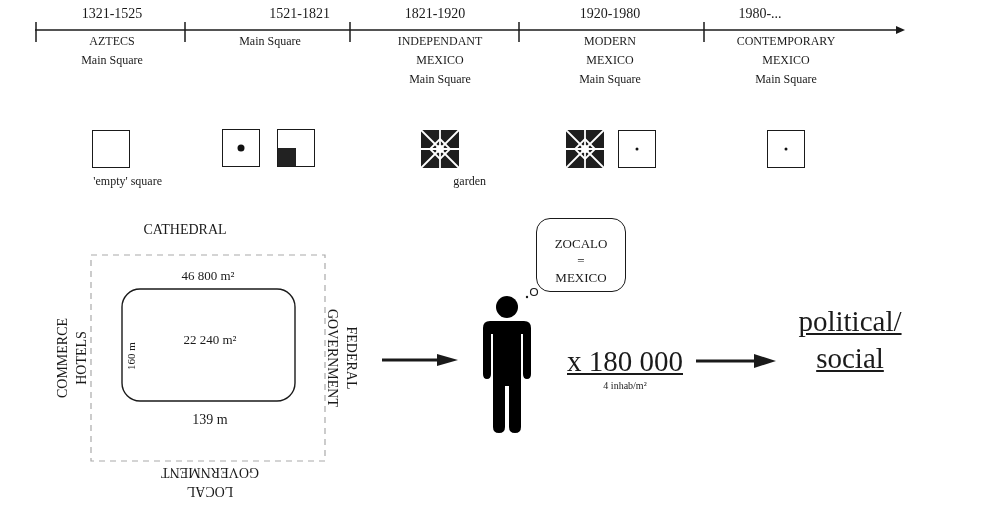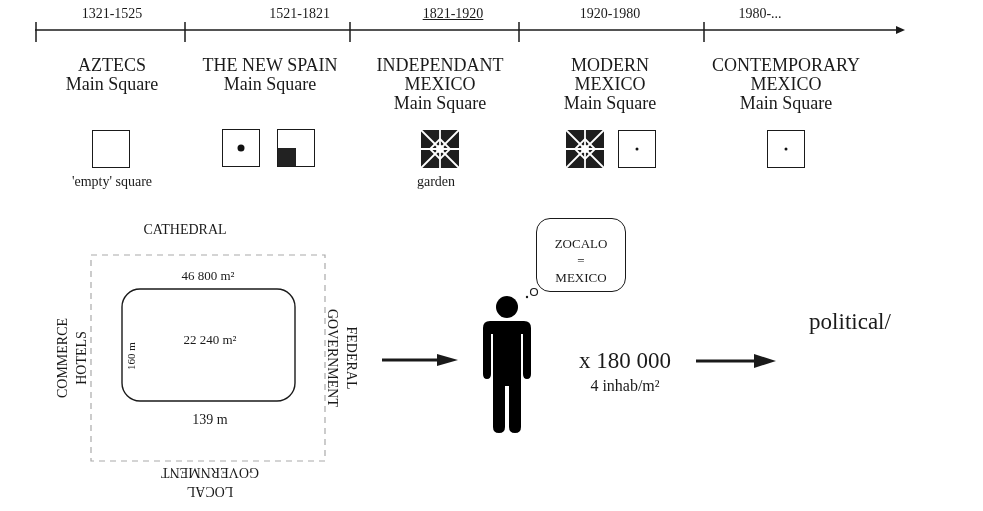--- a/index.html
+++ b/index.html
@@ -1,55 +1,54 @@
 <!DOCTYPE html>
 <html><head>
 <meta charset="utf-8">
 <style>
   html, body { margin:0; padding:0; background:#ffffff; }
   body { width:983px; height:511px; position:relative; overflow:hidden;
          font-family:"Liberation Serif","DejaVu Serif",serif; color:#1a1a1a; }
   .abs { position:absolute; }
   .txt { text-align:center; white-space:nowrap; line-height:19px; font-size:14px; }
   .date { font-size:14px; top:6px; width:120px; text-align:center; }
-  .era { top:56px; width:170px; font-size:18px; line-height:19px;font-family:Liberation Serif, serif; }
-  .cap { font-size:14px; width:100px; text-align:center; }
+  .era { top:32px; width:170px; font-size:12px; line-height:19px;font-family:Liberation Serif, serif; }
+  .cap { font-size:12px; width:100px; text-align:right; }
   .sq { position:absolute; width:38px; height:38px; box-sizing:border-box; border:1.8px solid #1a1a1a; background:#fff; }
   .dot { position:absolute; left:50%; top:50%; border-radius:50%; background:#111; transform:translate(-50%,-50%); }
   svg { position:absolute; overflow:visible; }
   .side { font-size:14px; line-height:19px; text-align:center; white-space:nowrap; }
-  .big { font-size:23px; }
+  .big { font-size:29px;text-decoration:underline; }
   .label-md { font-size:13px; }
 </style>
 </head>
 <body>
 
 <div>
   <svg width="983" height="50" style="left:0;top:0;">
     <line x1="35" y1="30" x2="896" y2="30" stroke="#1a1a1a" stroke-width="1.5"></line>
     <polygon points="896,26 905,30 896,34" fill="#1a1a1a"></polygon>
     <line x1="36" y1="22" x2="36" y2="42" stroke="#1a1a1a" stroke-width="1.5"></line>
     <line x1="185" y1="22" x2="185" y2="42" stroke="#1a1a1a" stroke-width="1.5"></line>
     <line x1="350" y1="22" x2="350" y2="42" stroke="#1a1a1a" stroke-width="1.5"></line>
     <line x1="519" y1="22" x2="519" y2="42" stroke="#1a1a1a" stroke-width="1.5"></line>
     <line x1="704" y1="22" x2="704" y2="42" stroke="#1a1a1a" stroke-width="1.5"></line>
   </svg>
 
   <div class="abs date" style="left:52px;">1321-1525</div>
   <div class="abs date" style="left:210px;text-align:right;">1521-1821</div>
-  <div class="abs date" style="left:393px;text-decoration:underline;">1821-1920</div>
+  <div class="abs date" style="left:375px;">1821-1920</div>
   <div class="abs date" style="left:550px;">1920-1980</div>
   <div class="abs date" style="left:700px;">1980-...</div>
 
   <div class="abs txt era" style="left:27px;">
     <div>AZTECS</div>
     <div>Main Square</div>
   </div>
   <div class="abs txt era" style="left:185px;">
-    <div>THE NEW SPAIN</div>
     <div>Main Square</div>
   </div>
   <div class="abs txt era" style="left:355px;">
     <div>INDEPENDANT</div>
     <div>MEXICO</div>
     <div>Main Square</div>
   </div>
   <div class="abs txt era" style="left:525px;">
     <div>MODERN</div>
     <div>MEXICO</div>
@@ -147,22 +146,23 @@
   <circle cx="14" cy="8" r="3.5" fill="none" stroke="#1a1a1a" stroke-width="1.2"></circle>
   <circle cx="7" cy="13" r="1.2" fill="#1a1a1a"></circle>
 </svg>
 
 <svg width="60" height="140" style="left:480px;top:294px;">
   <circle cx="27" cy="13" r="11" fill="#000"></circle>
   <path d="M10 27 H44 Q51 27 51 34 V80 Q51 85 47 85 Q43 85 43 80 V40 H41 V133 Q41 139 35 139 Q29 139 29 133 V92 H25 V133 Q25 139 19 139 Q13 139 13 133 V40 H11 V80 Q11 85 7 85 Q3 85 3 80 V34 Q3 27 10 27 Z" fill="#000"></path>
 </svg>
 
 <div class="abs side big" style="left:550px;top:344px;width:150px;line-height:34px;">x 180 000</div>
-<div class="abs side" style="left:575px;top:378px;width:100px;font-size:16px;line-height:15px;">4 inhab/m²</div>
+<div class="abs side" style="left:575px;top:378px;width:100px;font-size:10px;line-height:15px;">4 inhab/m²</div>
 
 <svg width="85" height="20" style="left:694px;top:351px;">
   <line x1="2" y1="10" x2="62" y2="10" stroke="#1a1a1a" stroke-width="3"></line>
   <polygon points="60,3 82,10 60,17" fill="#1a1a1a"></polygon>
 </svg>
 
 <div class="abs side big" style="left:770px;top:303px;width:160px;line-height:37px;">
   <div>political/</div>
+  <div>social</div>
 </div>
 
 </body></html>

